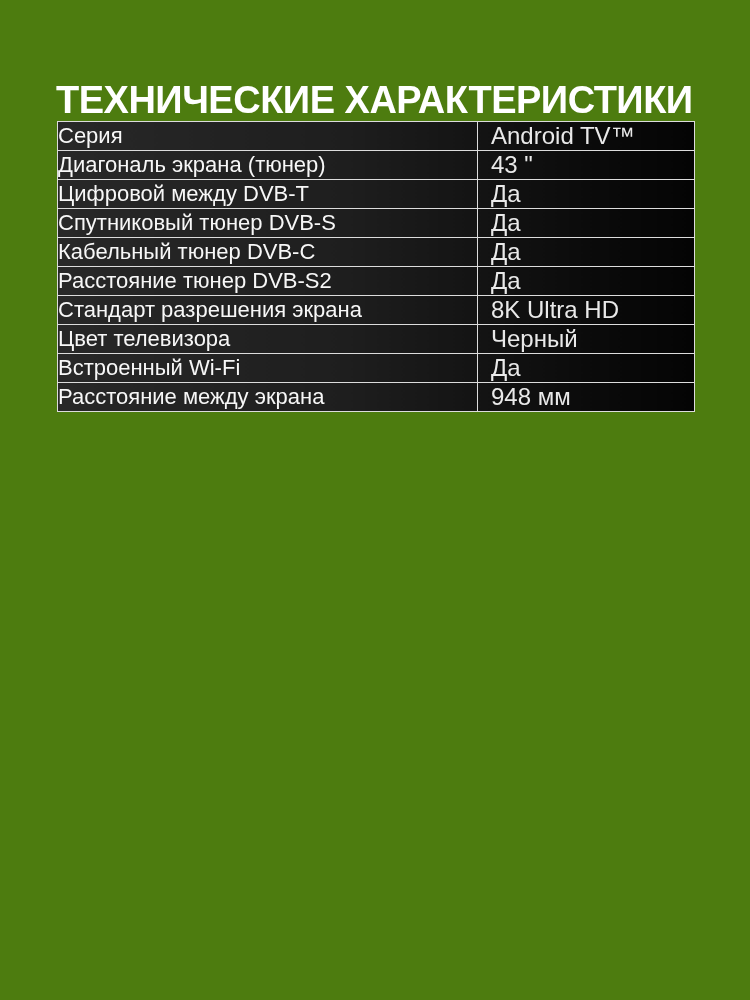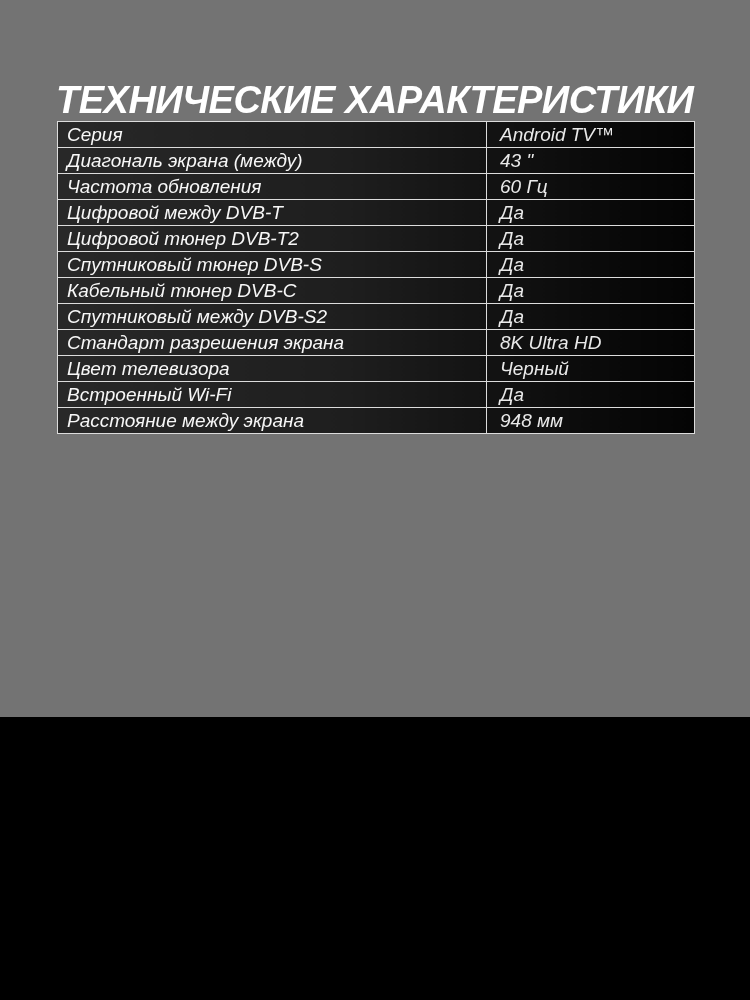--- a/index.html
+++ b/index.html
@@ -3,25 +3,24 @@
 <meta charset="utf-8">
 <style>
   html, body {
     margin: 0;
     padding: 0;
     background: #000000;
   }
   .page {
     position: relative;
     width: 750px;
-    height: 717px;
-    background: #737373;
+    height: 1000px;
+    background: #4d7c0f;
     overflow: hidden;
     font-family: "Liberation Sans", "DejaVu Sans", sans-serif;
-    font-style: italic;
   }
   .page-title {
     position: absolute;
     left: 56px;
     top: 55px;
     width: 660px;
     color: #ffffff;
     font-size: 38px;
     line-height: 40px;
     font-weight: bold;
@@ -39,69 +38,60 @@
   }
   .spec-table td {
     border: 1.5px solid #dcdcdc;
     height: 25px;
     padding: 0;
     vertical-align: middle;
     background: transparent;
   }
   td.cell-label {
     width: 419px;
-    padding-left: 9px;
     color: #f7f7f7;
-    font-size: 19px;
+    font-size: 22px;
   }
   td.cell-value {
     padding-left: 13px;
     color: #e9e9e9;
-    font-size: 19px;
+    font-size: 24px;
   }
 </style>
 </head>
 <body>
 
 <div class="page">
 
   <h1 class="page-title">ТЕХНИЧЕСКИЕ ХАРАКТЕРИСТИКИ</h1>
 
   <table class="spec-table">
     <tbody>
       <tr>
         <td class="cell-label">Серия</td>
         <td class="cell-value">Android TV™</td>
       </tr>
       <tr>
-        <td class="cell-label">Диагональ экрана (между)</td>
+        <td class="cell-label">Диагональ экрана (тюнер)</td>
         <td class="cell-value">43 "</td>
       </tr>
       <tr>
-        <td class="cell-label">Частота обновления</td>
-        <td class="cell-value">60 Гц</td>
-      </tr>
-      <tr>
         <td class="cell-label">Цифровой между DVB-T</td>
-        <td class="cell-value">Да</td>
-      </tr>
-      <tr>
-        <td class="cell-label">Цифровой тюнер DVB-T2</td>
         <td class="cell-value">Да</td>
       </tr>
       <tr>
         <td class="cell-label">Спутниковый тюнер DVB-S</td>
         <td class="cell-value">Да</td>
       </tr>
       <tr>
         <td class="cell-label">Кабельный тюнер DVB-C</td>
         <td class="cell-value">Да</td>
       </tr>
       <tr>
-        <td class="cell-label">Спутниковый между DVB-S2</td>
+        <td class="cell-label">Расстояние тюнер DVB-S2</td>
         <td class="cell-value">Да</td>
       </tr>
       <tr>
         <td class="cell-label">Стандарт разрешения экрана</td>
         <td class="cell-value">8K Ultra HD</td>
       </tr>
       <tr>
         <td class="cell-label">Цвет телевизора</td>
         <td class="cell-value">Черный</td>
       </tr>

